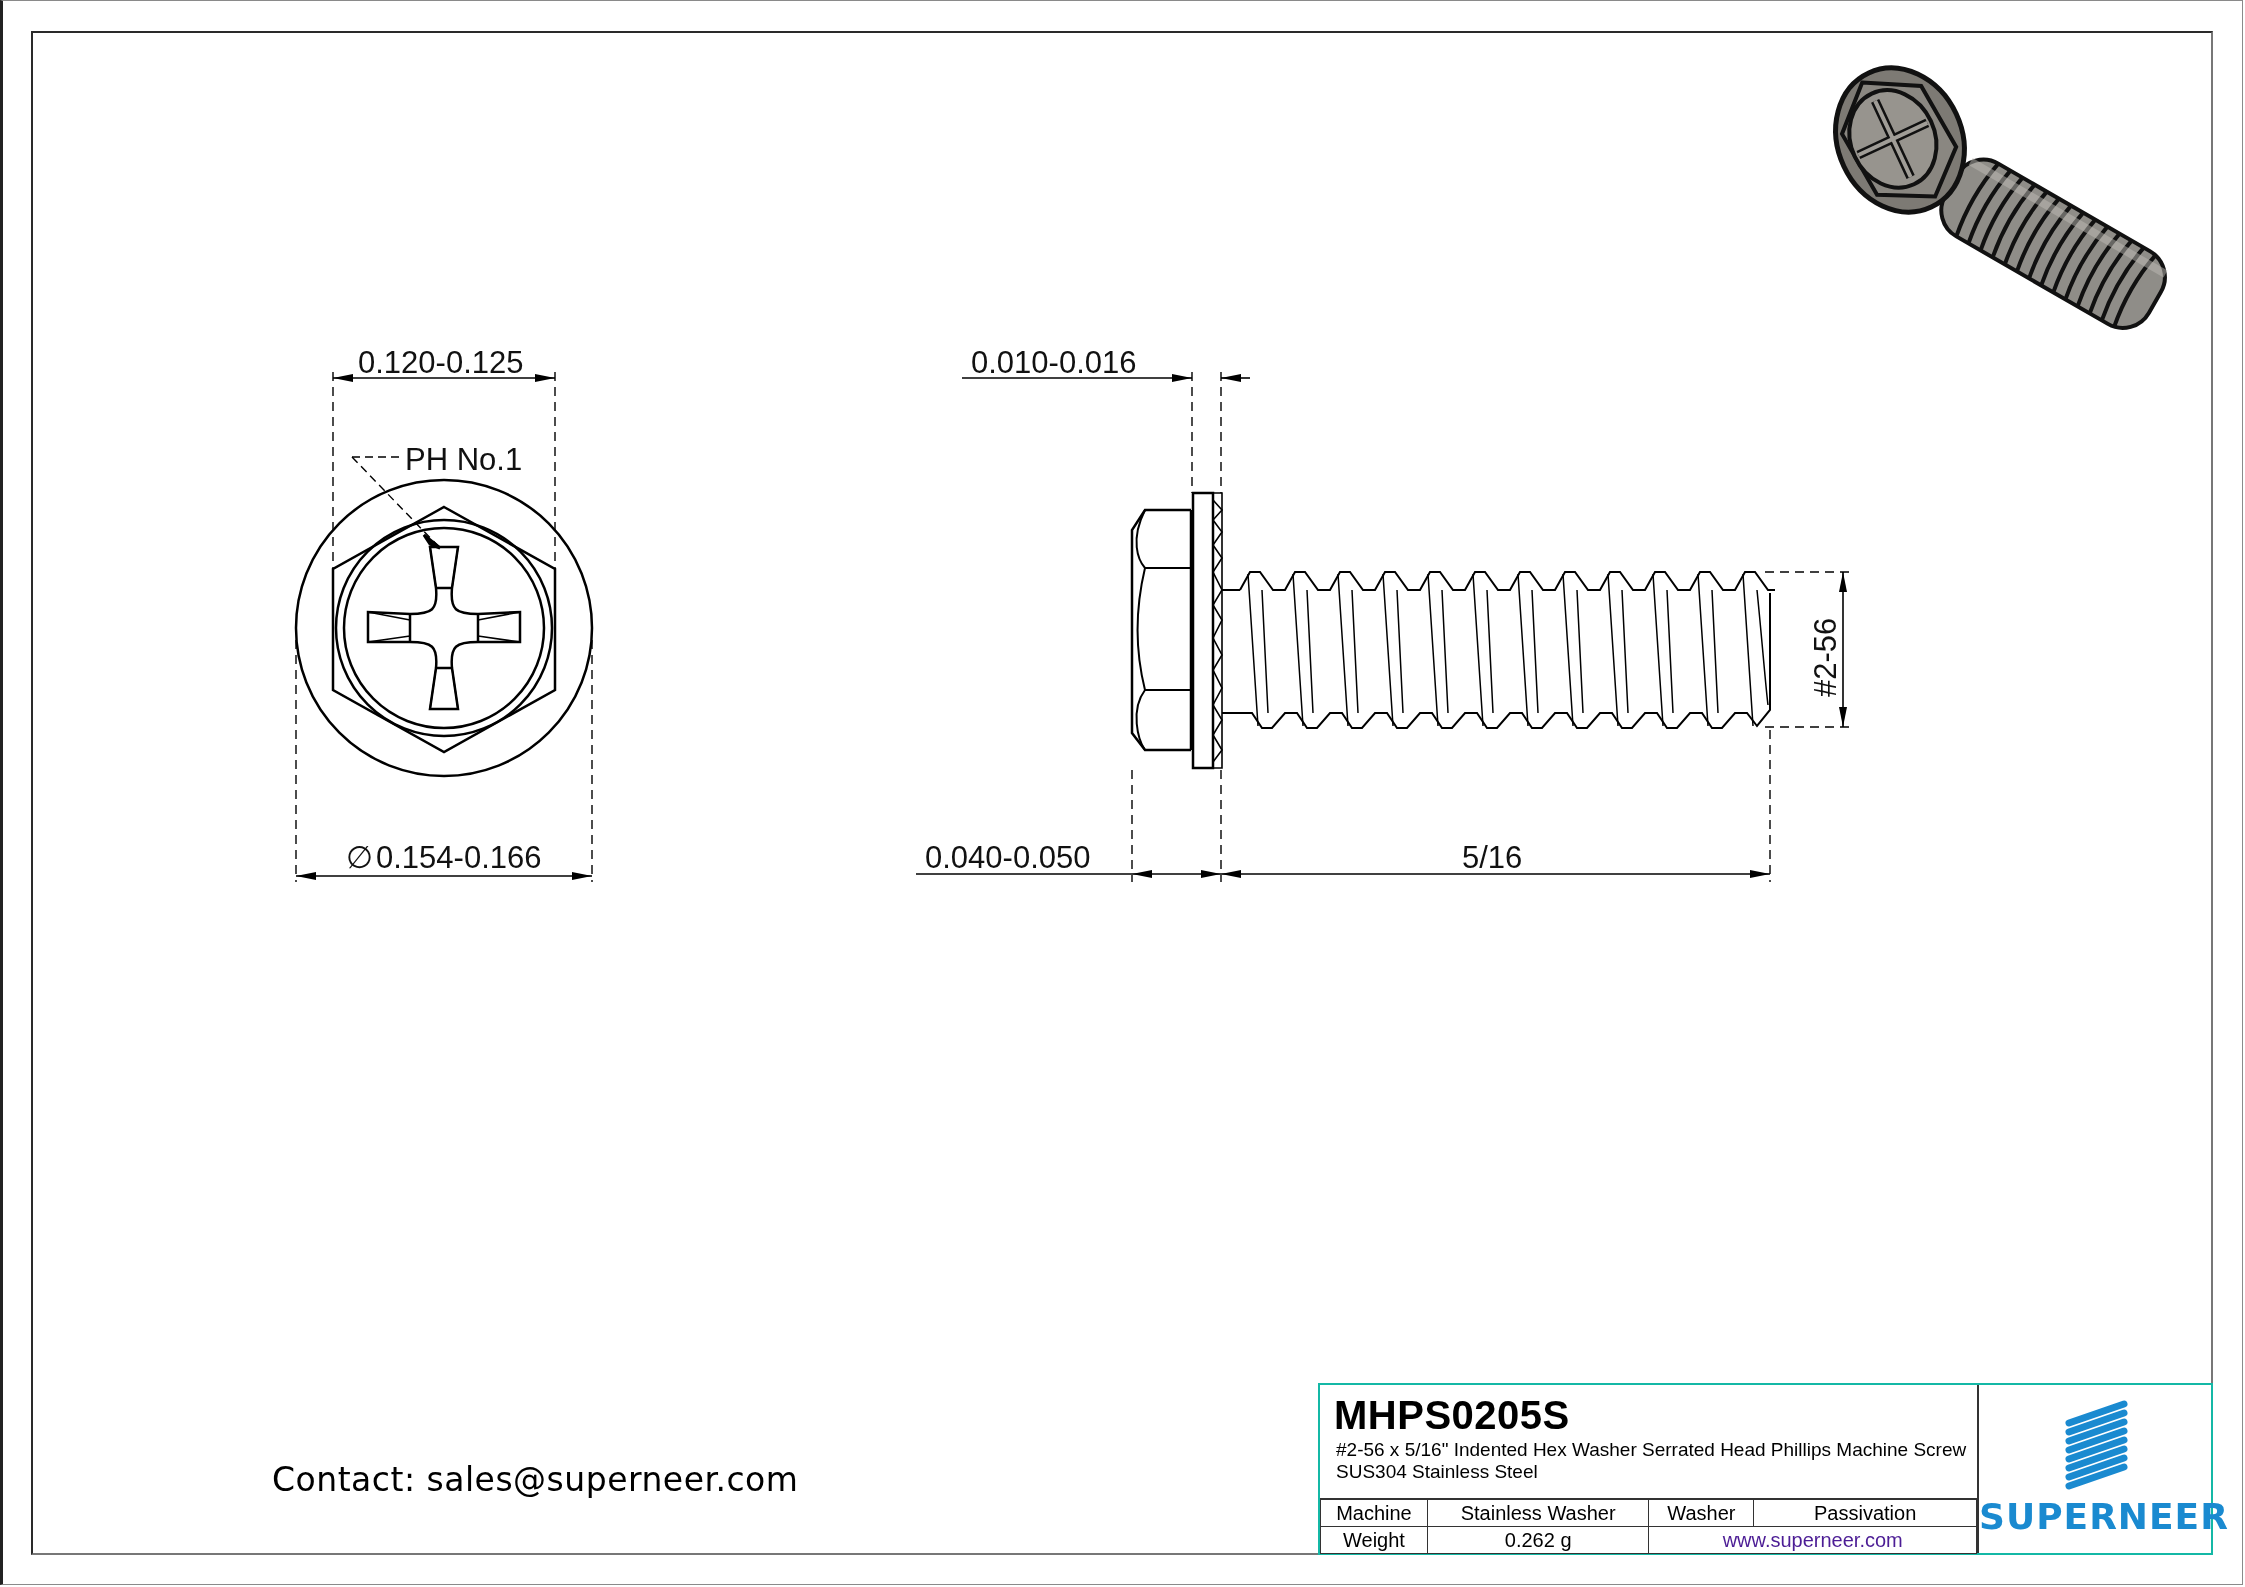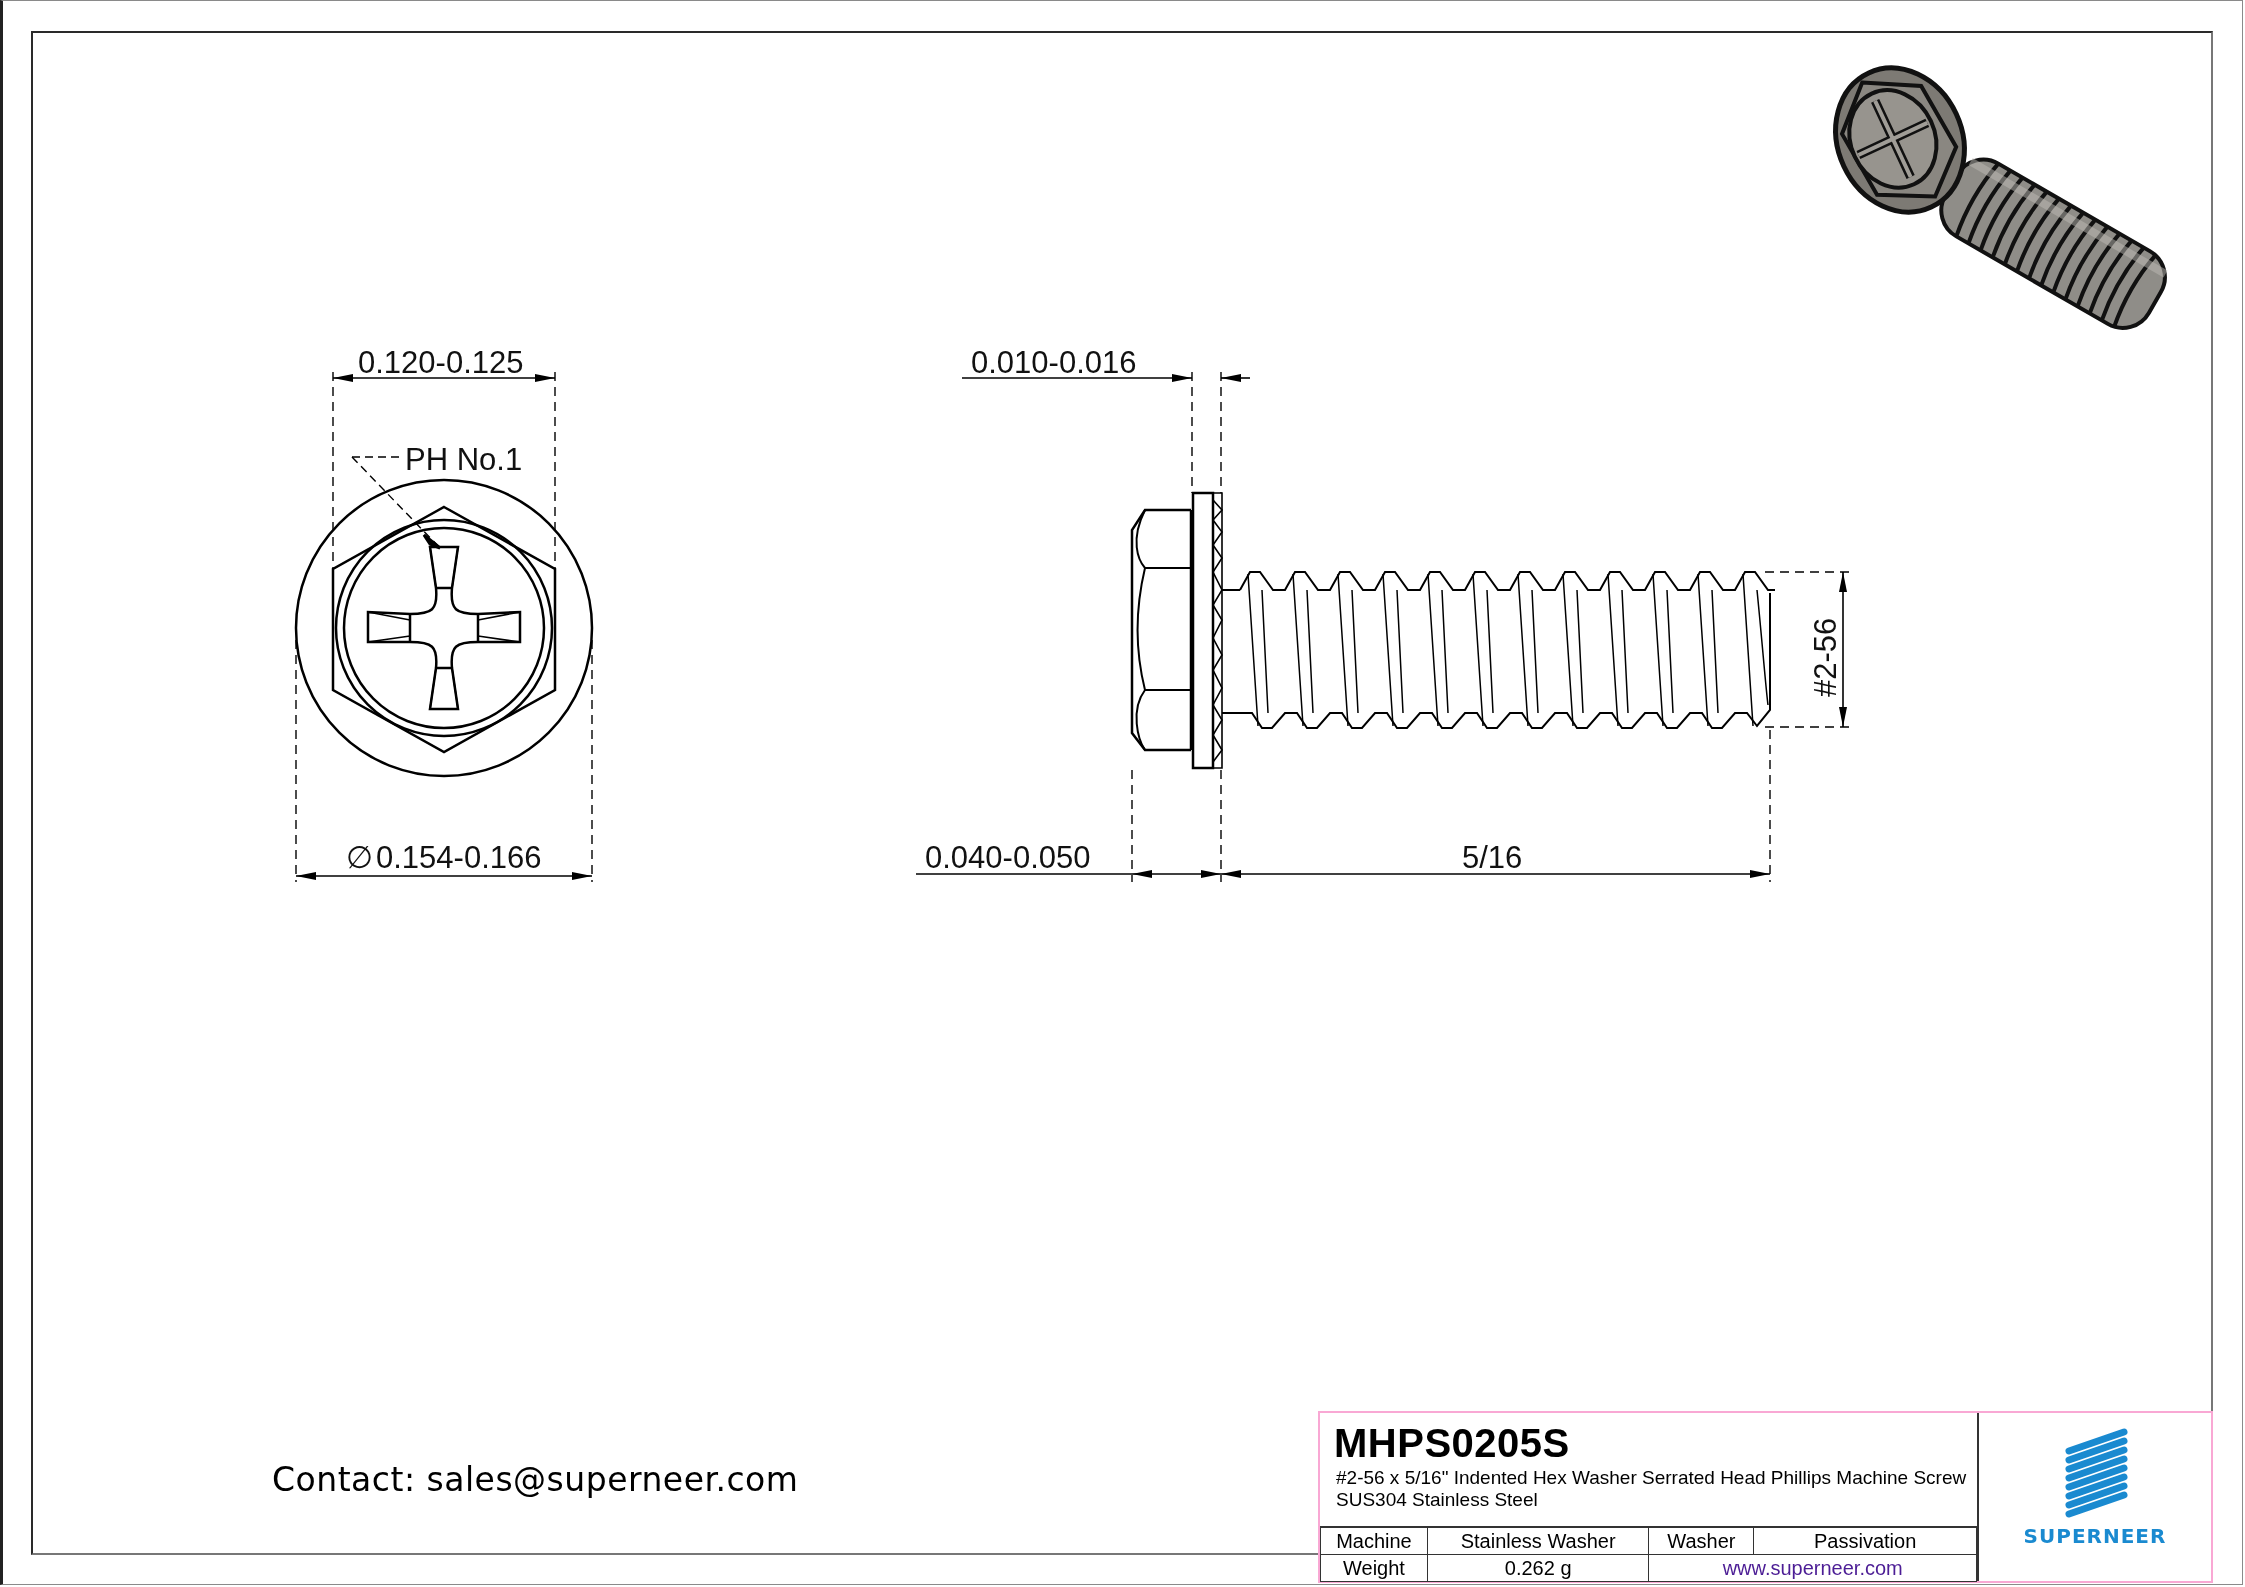--- a/index.html
+++ b/index.html
@@ -2,30 +2,30 @@
 <html><head>
 <meta charset="utf-8">
 <style>
   html, body { margin: 0; padding: 0; background: #ffffff; }
   body { width: 2245px; height: 1587px; position: relative; overflow: hidden; font-family: "Liberation Sans", sans-serif; color: #000; }
   .sheet { position: absolute; left: 0; top: 0; width: 2243px; height: 1585px; border: 1px solid #8a8a8a; border-left: 3px solid #222; box-sizing: border-box; }
   .frame { position: absolute; left: 31px; top: 31px; width: 2182px; height: 1524px; border: 2px solid #2a2a2a; border-right-color: #777; border-bottom-color: #777; box-sizing: border-box; }
   svg.drawing { position: absolute; left: 0; top: 0; }
   .dimtext { font-family: "Liberation Sans", sans-serif; font-size: 31px; fill: #111; }
   .contact { position: absolute; left: 272px; top: 1460px; font-family: "DejaVu Sans", sans-serif; font-size: 33px; letter-spacing: 0.5px; color: #000; }
-  .titleblock { position: absolute; left: 1318px; top: 1383px; width: 895px; height: 172px; border: 2px solid #f9a8d4; box-sizing: border-box; background: #fff; margin-top: 28px; }
+  .titleblock { position: absolute; left: 1318px; top: 1383px; width: 895px; height: 172px; border: 2px solid #14b8a6; box-sizing: border-box; background: #fff; }
   .tb-left { position: absolute; left: 0; top: 0; width: 657px; height: 168px; border-right: 2px solid #333; }
   .tb-code { position: absolute; left: 14px; top: 8px; font-size: 40px; font-weight: bold; letter-spacing: 0.5px; }
   .tb-desc { position: absolute; left: 16px; top: 54px; width: 635px; font-size: 19px; line-height: 22px; }
   table.tb-table { position: absolute; left: 0; top: 113px; width: 657px; border-collapse: collapse; font-size: 20px; }
   table.tb-table td { border: 1.5px solid #333; text-align: center; height: 26px; padding: 0; }
   table.tb-table tr:first-child td { border-top: 2px solid #333; }
   .tb-link { color: #4c1d95; }
   .tb-logo { position: absolute; left: 659px; top: 0; width: 232px; height: 168px; }
-  .brand { position: absolute; left: 0; width: 232px; top: 111px; text-align: center; font-family: "DejaVu Sans", sans-serif; font-weight: bold; font-size: 20px; color: #1a8ad0; letter-spacing: 1px; }
+  .brand { position: absolute; left: 0; width: 232px; top: 111px; text-align: center; font-family: "DejaVu Sans", sans-serif; font-weight: bold; font-size: 36px; color: #1a8ad0; letter-spacing: 1px; }
 </style>
 </head>
 <body>
 
 <div class="sheet"></div>
 <div class="frame"></div>
 
 <svg class="drawing" width="2245" height="1587" viewBox="0 0 2245 1587" xmlns="http://www.w3.org/2000/svg">
   <defs>
     <marker id="arr" viewBox="0 0 20 8" refX="20" refY="4" markerWidth="20" markerHeight="8" orient="auto-start-reverse" markerUnits="userSpaceOnUse">

